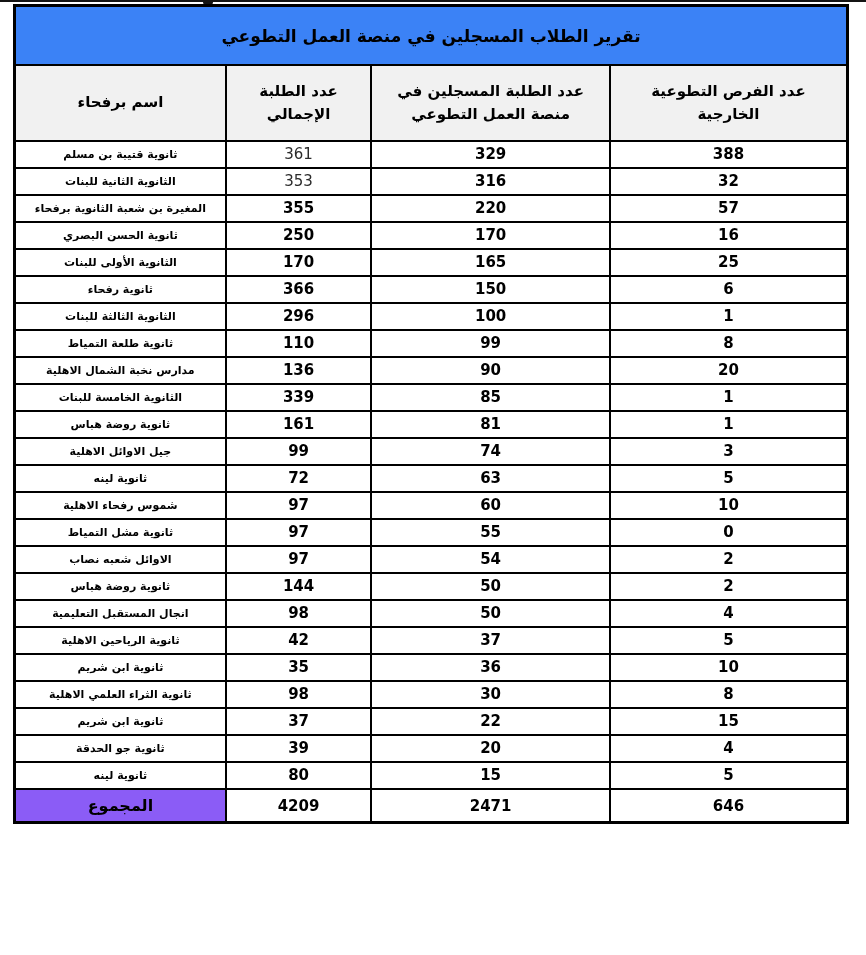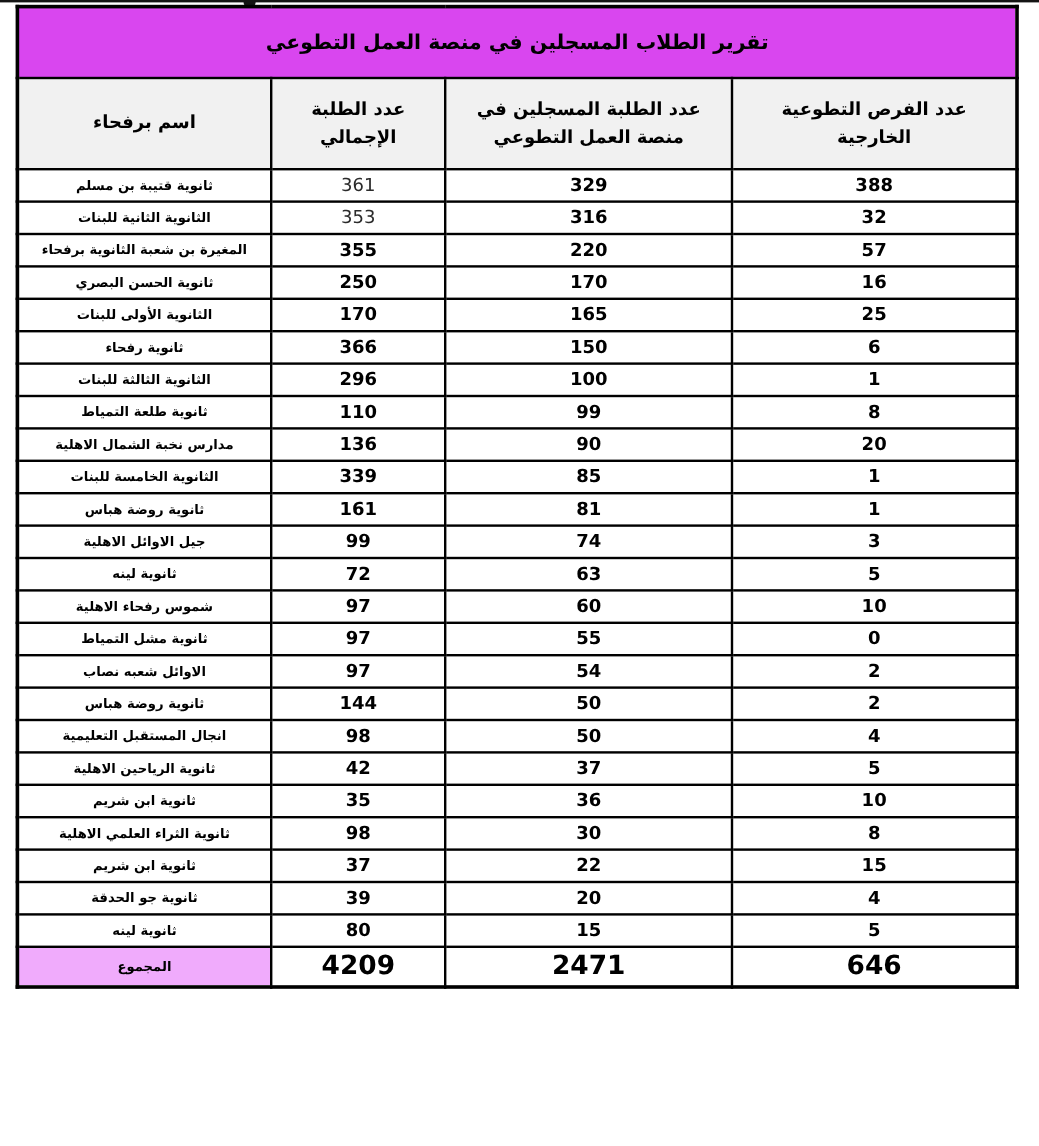--- a/index.html
+++ b/index.html
@@ -44,21 +44,21 @@
     overflow: hidden;
   }
   
   col.c-name { width: 209px; }
   col.c-total { width: 144px; }
   col.c-registered { width: 236px; }
   col.c-opportunities { width: 235px; }
 
   tr.title-row th {
     height: 57px;
-    background: #d946ef;
+    background: #3b82f6;
     font-size: 17px;
     font-weight: bold;
   }
   tr.header-row th {
     height: 74px;
     background: #f1f1f1;
     font-size: 15px;
     font-weight: bold;
     line-height: 1.55;
     padding: 0 14px;
@@ -77,26 +77,26 @@
   }
   
   tbody tr:nth-child(1) td.col-total,
   tbody tr:nth-child(2) td.col-total {
     font-weight: 400;
     color: #2b2b2b;
   }
   tfoot td {
     height: 31px;
     font-weight: bold;
-    font-size: 22px;
+    font-size: 15px;
     background: #ffffff;
   }
   tfoot td.total-label-cell {
-    background: #f0abfc;
-    font-size: 11px;
+    background: #8b5cf6;
+    font-size: 16px;
   }
 </style>
 </head>
 <body>
 
 <div class="top-line"></div>
 <div class="top-artifact"></div>
 
 <table class="report-table">
   <colgroup>

